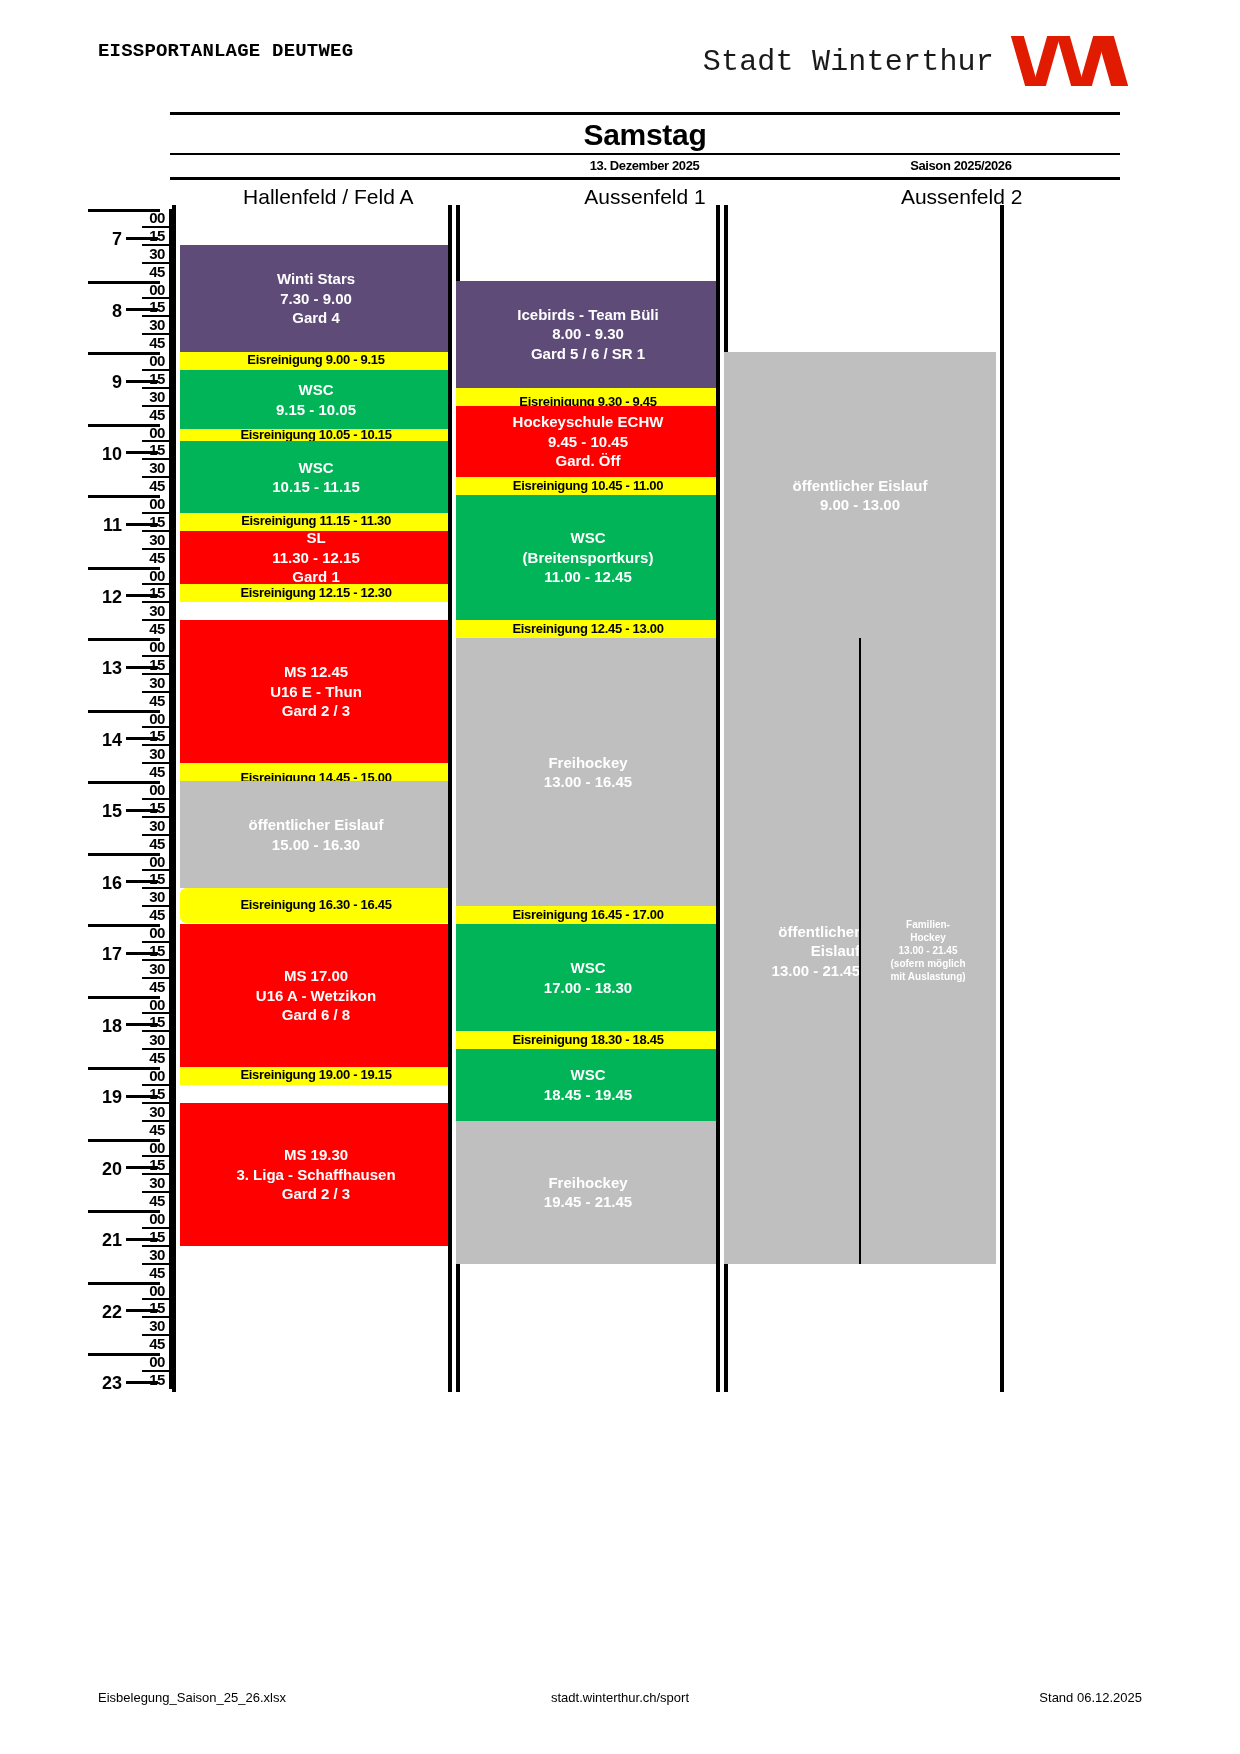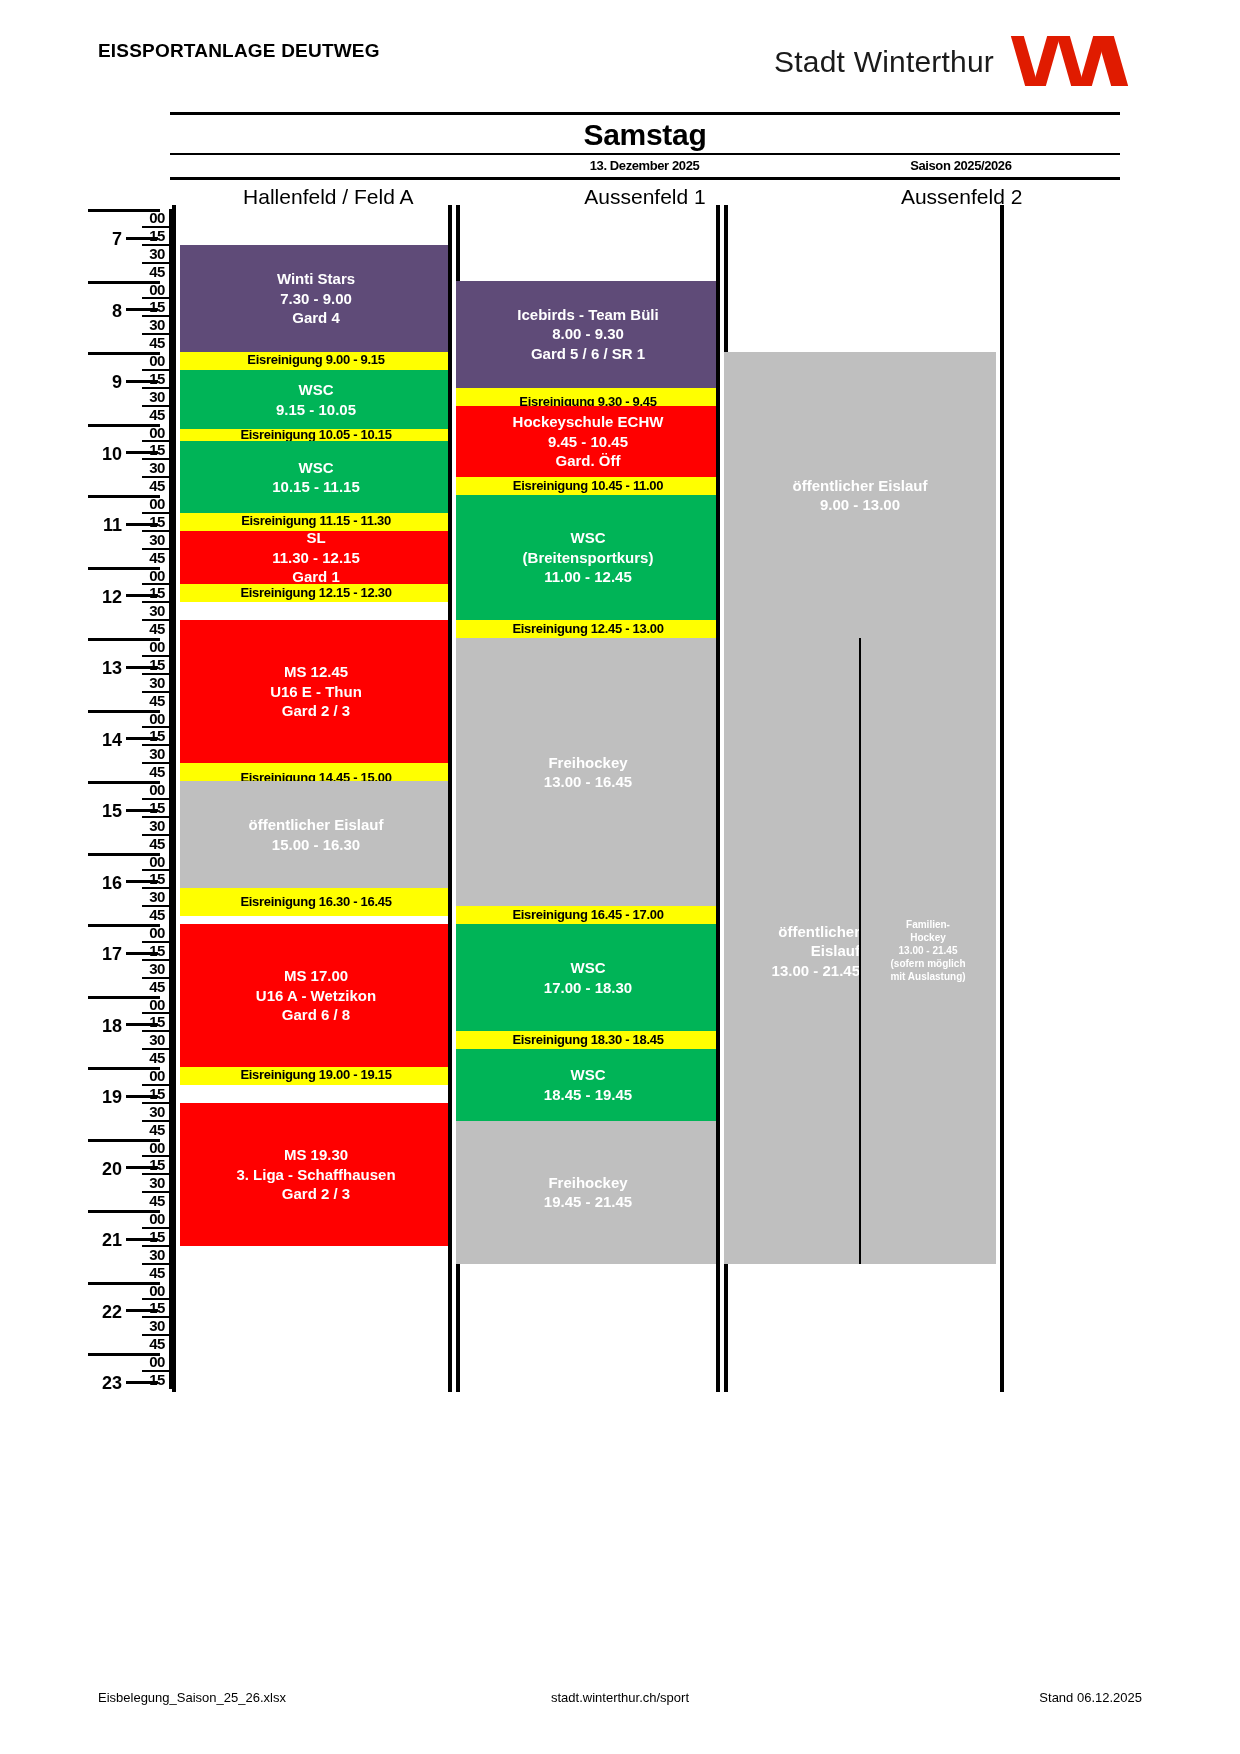--- a/index.html
+++ b/index.html
@@ -6,21 +6,21 @@
   body{
     width:1240px;height:1754px;
     background:#ffffff;
     font-family:"Liberation Sans", sans-serif;
     color:#000;
     position:relative;
     overflow:hidden;
   }
 
   
-  #header{position:absolute;left:0;top:0;width:1152px;height:110px;}
+  #header{position:absolute;left:0;top:0;width:1152px;height:110px;font-family:Liberation Mono, monospace;}
   #facility-title{
     position:absolute;left:98px;top:40px;
     font-size:19px;font-weight:bold;letter-spacing:.2px;
     white-space:nowrap;
   }
   #brand{position:absolute;right:28px;top:34px;display:flex;align-items:center;gap:22px;}
   #brand-text{font-size:30px;font-weight:400;letter-spacing:.2px;white-space:nowrap;color:#1a1a1a;}
   #brand-mark{position:relative;width:108px;height:56px;}
   .wmark{position:absolute;background:#e01b00;}
 
@@ -370,21 +370,21 @@
           <span class="ln">U16 E - Thun</span>
           <span class="ln">Gard 2 /  3</span>
         </div>
         <div class="ev c-yellow clean" style="top: 558.125px; height: 30px;">
           <span class="ln">Eisreinigung 14.45 - 15.00</span>
         </div>
         <div class="ev c-gray pub" style="top: 576px; height: 107.25px;">
           <span class="ln">öffentlicher Eislauf</span>
           <span class="ln">15.00 - 16.30</span>
         </div>
-        <div class="ev c-yellow clean" style="top: 683.25px; height: 28px;">
+        <div class="ev c-yellow clean" style="top: 683.25px; height: 35px; border-radius: 6px;">
           <span class="ln">Eisreinigung 16.30 - 16.45</span>
         </div>
         <div class="ev c-red big" style="top: 719px; height: 143px;">
           <span class="ln">MS 17.00</span>
           <span class="ln">U16 A - Wetzikon</span>
           <span class="ln">Gard 6 / 8</span>
         </div>
         <div class="ev c-yellow clean" style="top: 862px; height: 17.875px;">
           <span class="ln">Eisreinigung 19.00 - 19.15</span>
         </div>

